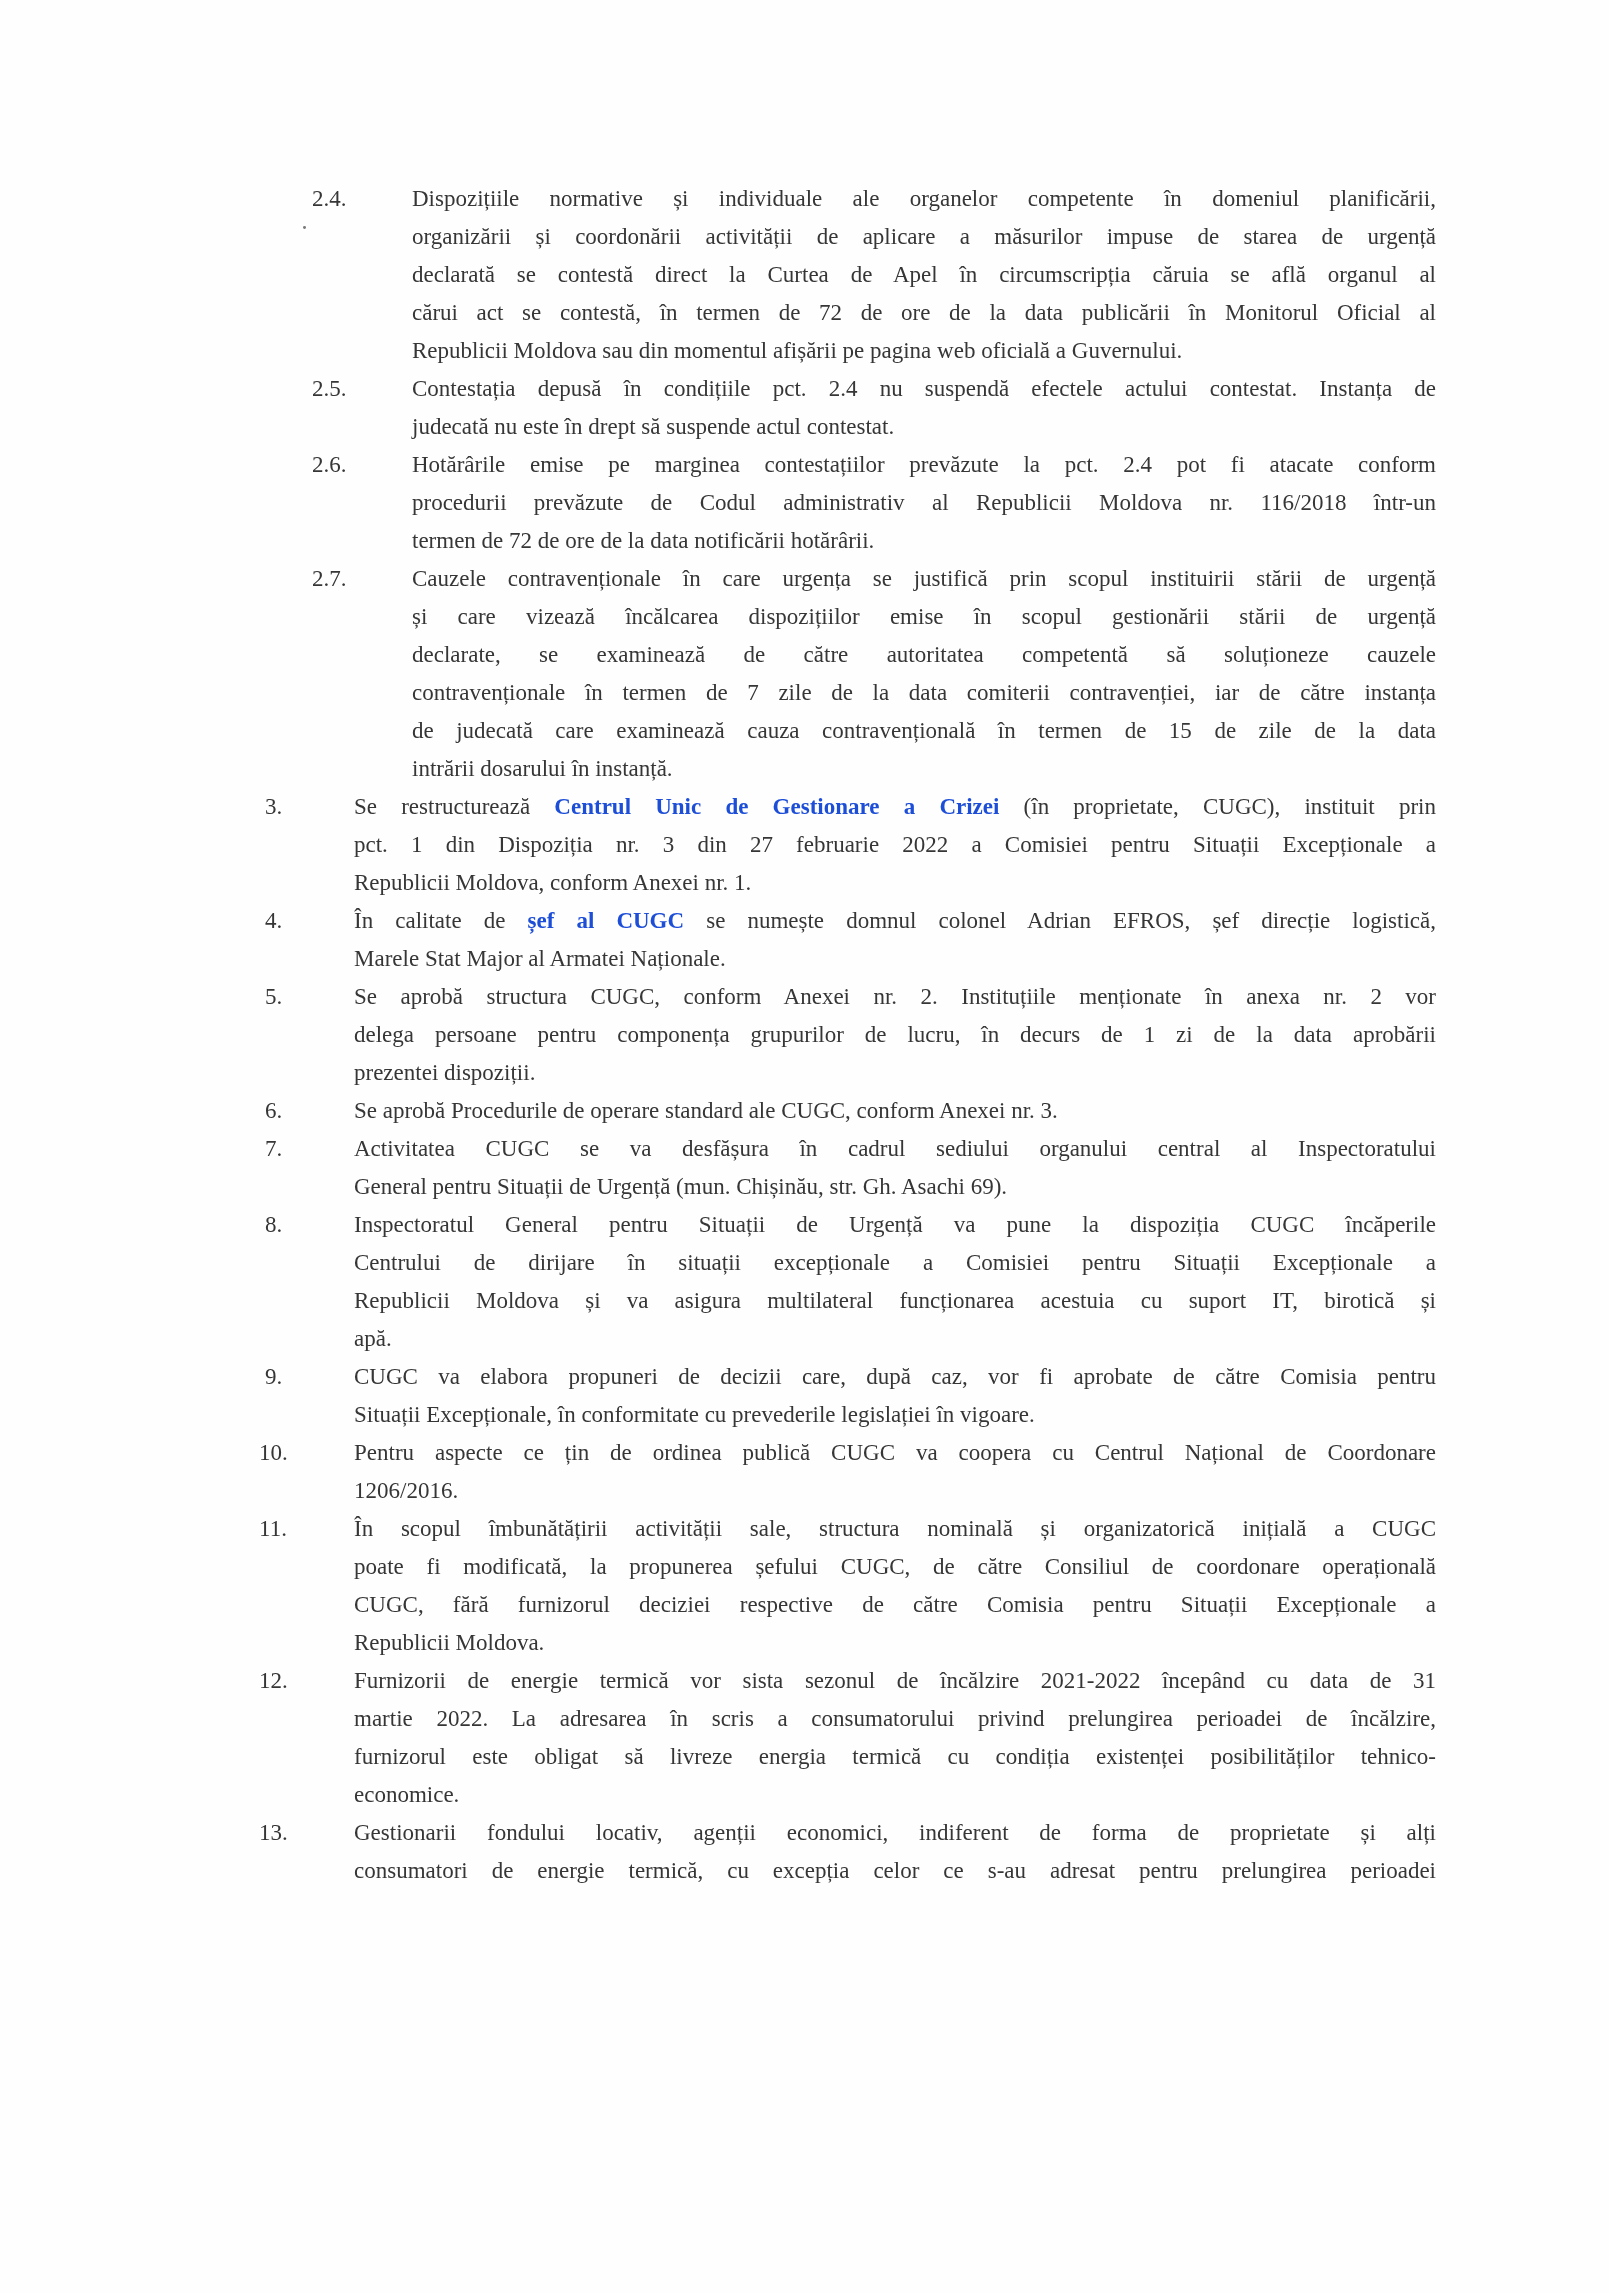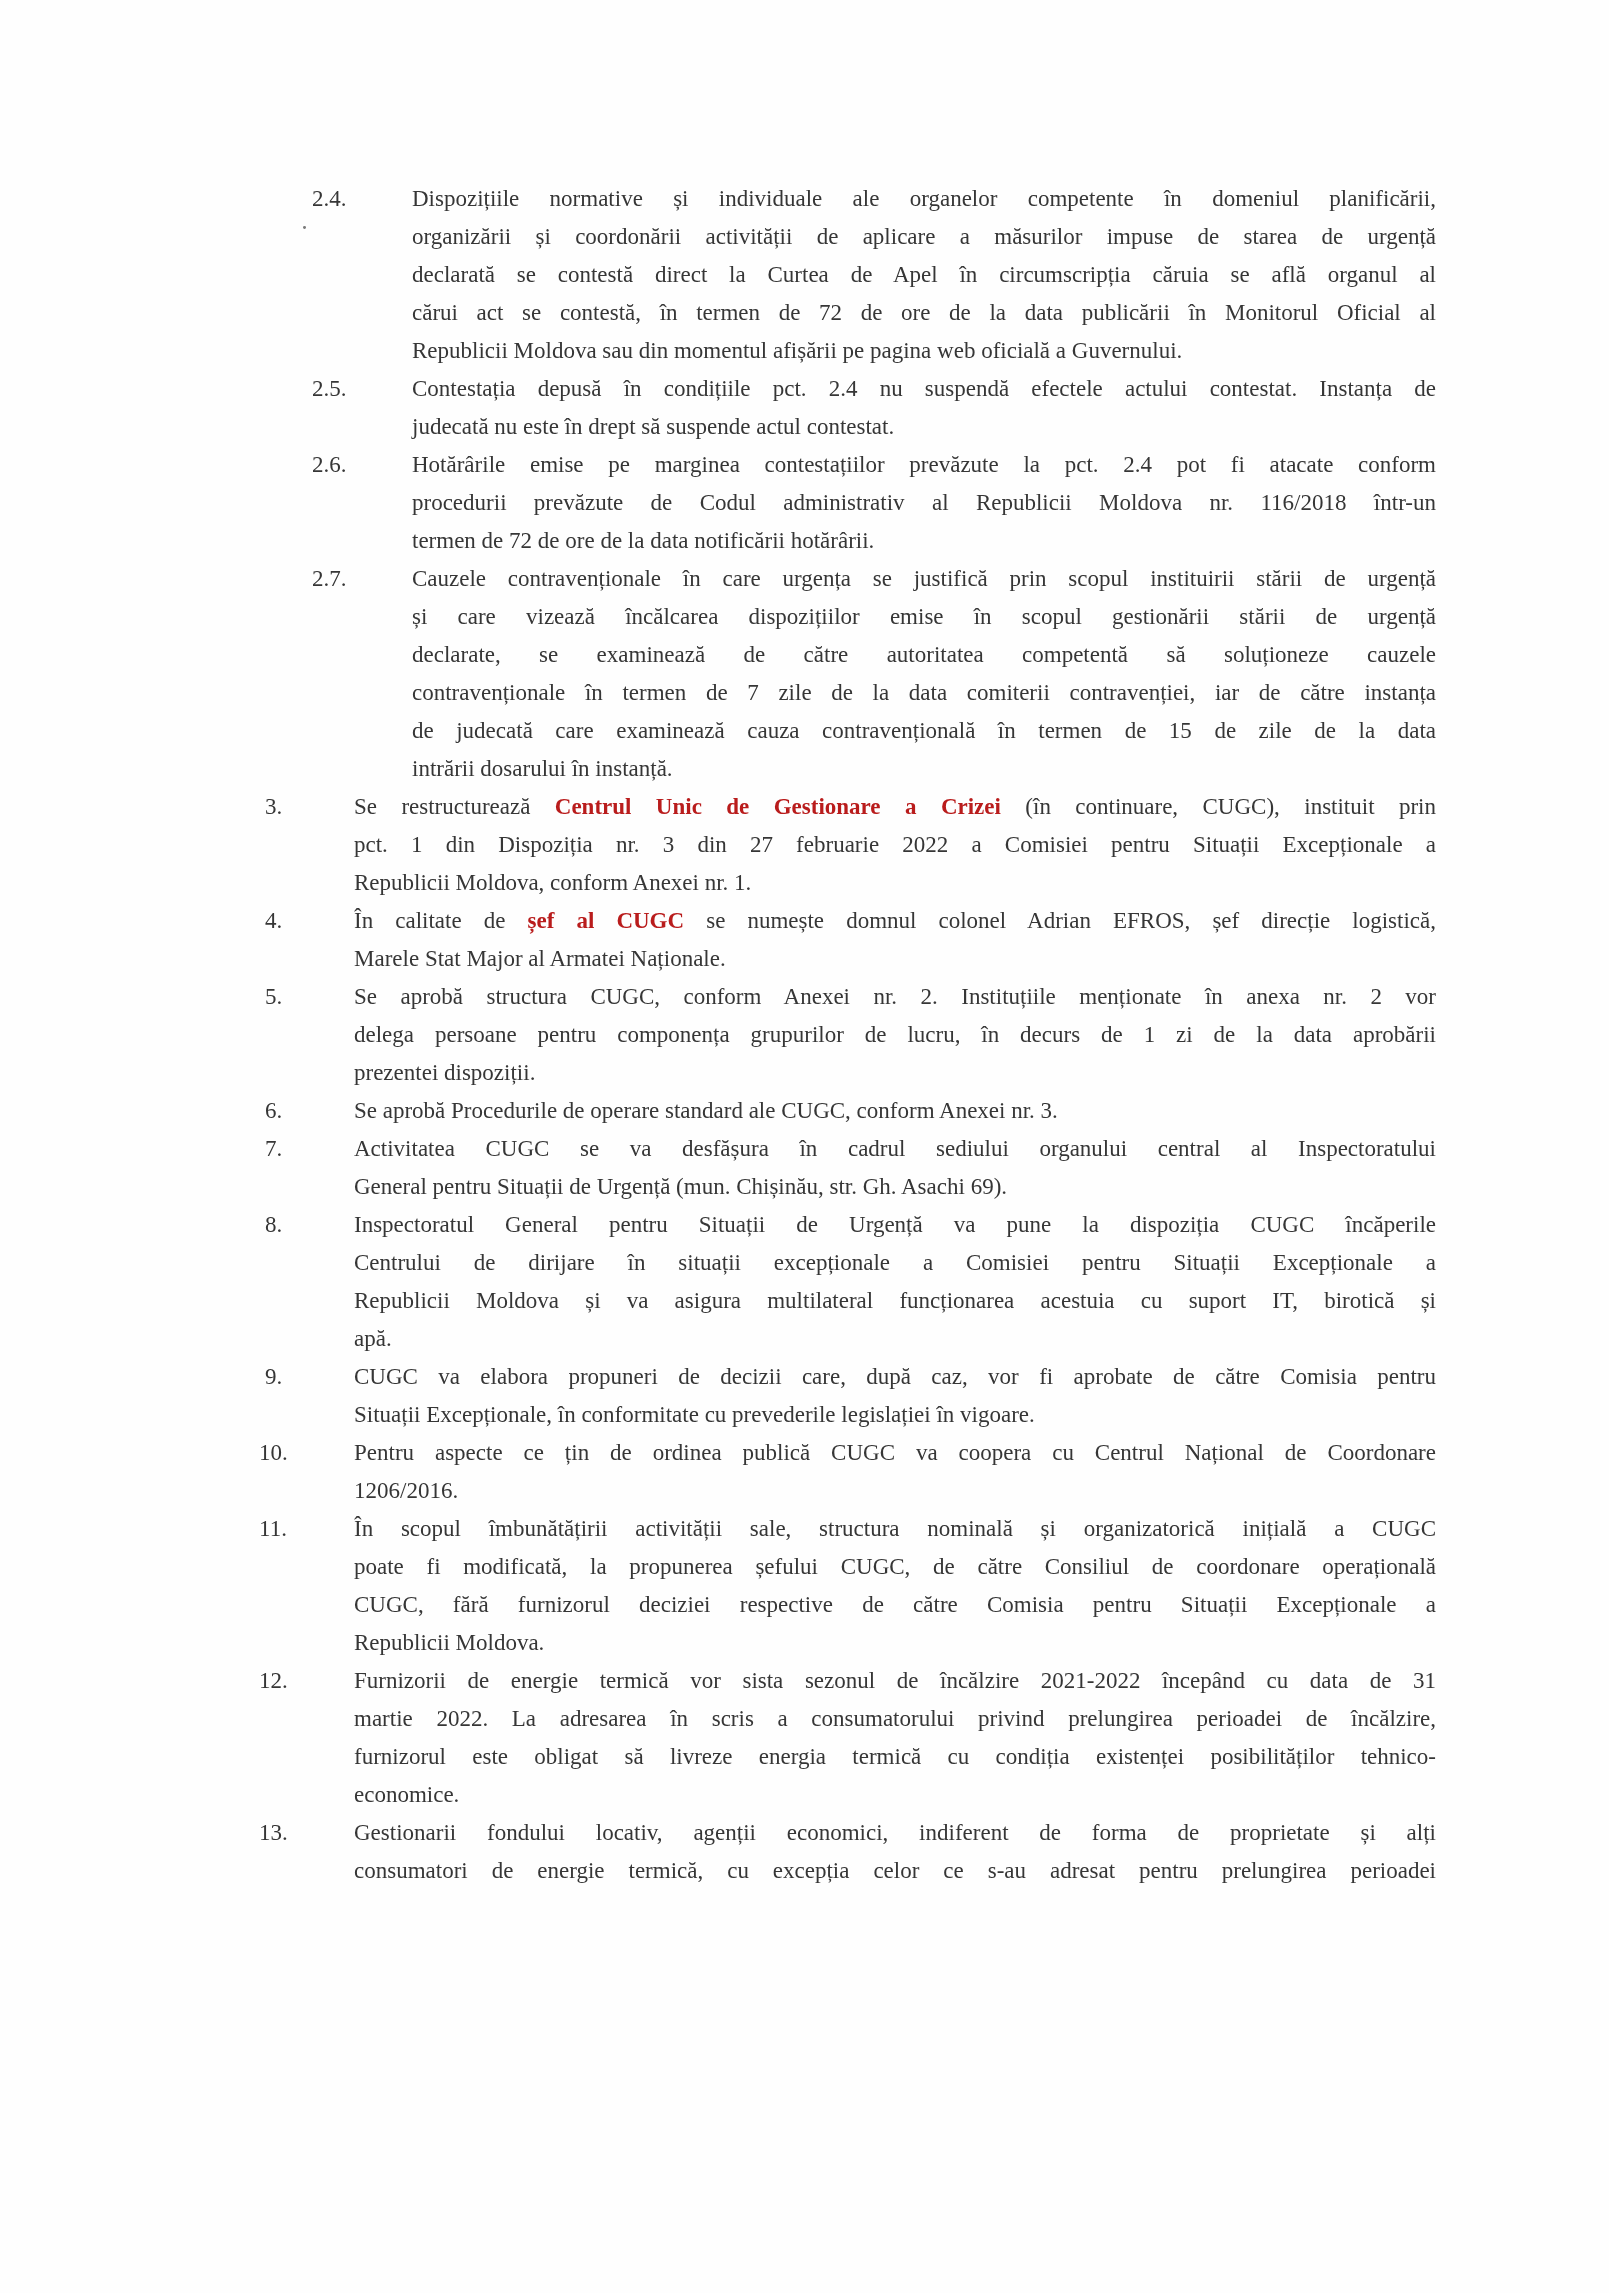--- a/index.html
+++ b/index.html
@@ -63,21 +63,21 @@
       height: 38px;
       text-align: justify;
       text-align-last: justify;
       white-space: nowrap;
       overflow: visible;
     }
     .line.last {
       text-align: center;
       text-align-last: left;
     }
-    .line .b { font-weight: bold; color: #b91c1c; }
+    .line .b { font-weight: bold; color: #1d4ed8; }
   </style>
 </head>
 <body>
 
 <div class="page">
   <div class="scan-dot"></div>
   <div class="body-text" id="body-text">
       <div class="item sub">
         <span class="num">2.4.</span>
         <div class="lines">
@@ -110,21 +110,21 @@
           <span class="line">și care vizează încălcarea dispozițiilor emise în scopul gestionării stării de urgență</span>
           <span class="line">declarate, se examinează de către autoritatea competentă să soluționeze cauzele</span>
           <span class="line">contravenționale în termen de 7 zile de la data comiterii contravenției, iar de către instanța</span>
           <span class="line">de judecată care examinează cauza contravențională în termen de 15 de zile de la data</span>
           <span class="line last">intrării dosarului în instanță.</span>
         </div>
       </div>
       <div class="item main">
         <span class="num">3.</span>
         <div class="lines">
-          <span class="line"><span>Se restructurează </span><span class="b">Centrul Unic de Gestionare a Crizei</span><span> (în continuare, CUGC), instituit prin</span></span>
+          <span class="line"><span>Se restructurează </span><span class="b">Centrul Unic de Gestionare a Crizei</span><span> (în proprietate, CUGC), instituit prin</span></span>
           <span class="line">pct. 1 din Dispoziția nr. 3 din 27 februarie 2022 a Comisiei pentru Situații Excepționale a</span>
           <span class="line last">Republicii Moldova, conform Anexei nr. 1.</span>
         </div>
       </div>
       <div class="item main">
         <span class="num">4.</span>
         <div class="lines">
           <span class="line"><span>În calitate de </span><span class="b">șef al CUGC</span><span> se numește domnul colonel Adrian EFROS, șef direcție logistică,</span></span>
           <span class="line last">Marele Stat Major al Armatei Naționale.</span>
         </div>

